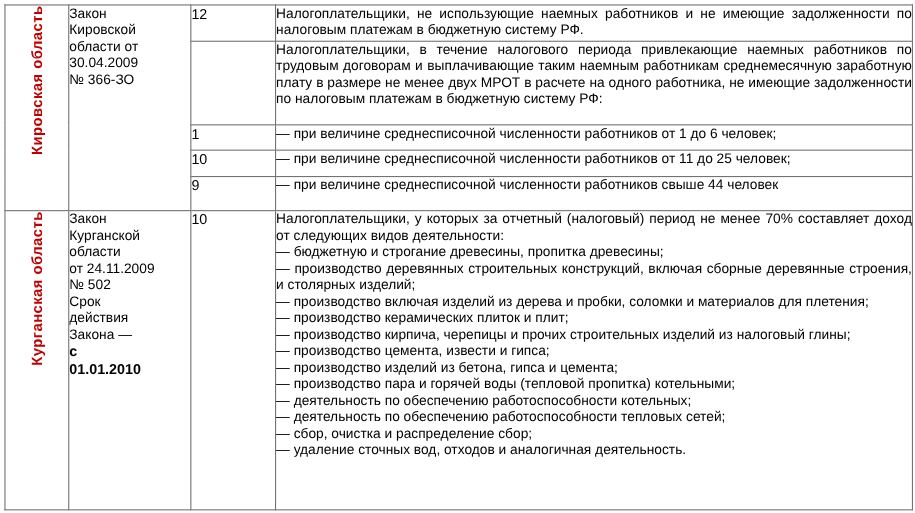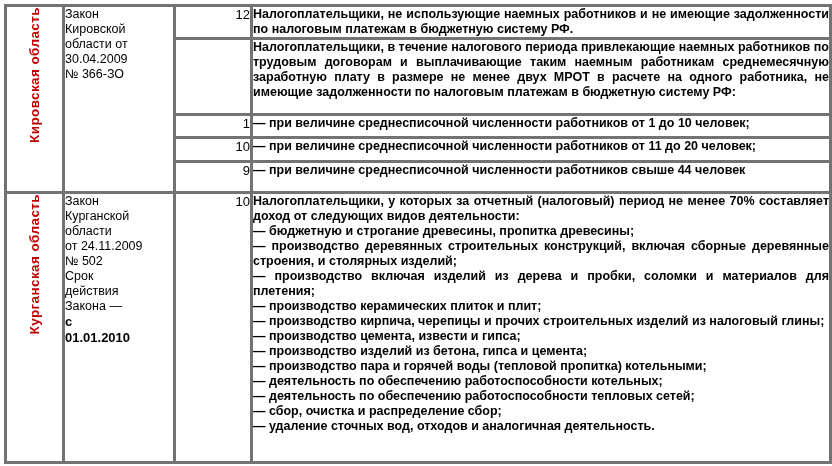--- a/index.html
+++ b/index.html
@@ -16,21 +16,21 @@
     padding: 4px 3px 1px 4px;
     background: #ffffff;
   }
   table.law-table {
     border-collapse: collapse;
     width: 825px;
     height: 460px;
     table-layout: fixed;
   }
   table.law-table td {
-    border: 3px solid #737373;
+    border: 1px solid #737373;
     padding: 0;
     vertical-align: top;
     overflow: hidden;
     margin-left: 14px;
   }
   col.c-region { width: 58px; }
   col.c-law    { width: 111px; }
   col.c-rate   { width: 77px; }
   col.c-desc   { width: 579px; }
 
@@ -50,33 +50,32 @@
   }
   td.law-cell {
     vertical-align: middle;
     padding: 4px 4px 4px 14px;
     font-size: 12.5px;
     line-height: 15px;
     white-space: pre-line;
   }
   .law-bold { font-weight: bold; font-size: 13px; }
   td.rate-cell {
-    text-align: right;
+    text-align: left;
     vertical-align: middle;
     font-size: 13px;
   }
   td.desc-cell {
     padding: 1px 6px 2px 6px;
     font-size: 12.5px;
     line-height: 15px;
   }
   td.desc-cell p {
     margin: 0;
     text-align: justify;
-    font-weight: bold;
   }
 </style>
 </head>
 <body>
 
 <div class="doc">
   <table class="law-table">
     <colgroup>
       <col class="c-region">
       <col class="c-law">
@@ -101,27 +100,27 @@
     </tr>
     <tr style="height:76px;">
       <td class="rate-cell"><span></span></td>
       <td class="desc-cell">
         <p>Налогоплательщики, в течение налогового периода привлекающие наемных работников по трудовым договорам и выплачивающие таким наемным работникам среднемесячную заработную плату в размере не менее двух МРОТ в расчете на одного работника, не имеющие задолженности по налоговым платежам в бюджетную систему РФ:</p>
       </td>
     </tr>
     <tr style="height:23px;">
       <td class="rate-cell"><span>1</span></td>
       <td class="desc-cell">
-        <p>— при величине среднесписочной численности работников от 1 до 10 человек;</p>
+        <p>— при величине среднесписочной численности работников от 1 до 6 человек;</p>
       </td>
     </tr>
     <tr style="height:24px;">
       <td class="rate-cell"><span>10</span></td>
       <td class="desc-cell">
-        <p>— при величине среднесписочной численности работников от 11 до 20 человек;</p>
+        <p>— при величине среднесписочной численности работников от 11 до 25 человек;</p>
       </td>
     </tr>
     <tr style="height:31px;">
       <td class="rate-cell"><span>9</span></td>
       <td class="desc-cell">
         <p>— при величине среднесписочной численности работников свыше 44 человек</p>
       </td>
     </tr>
 
     <tr>

